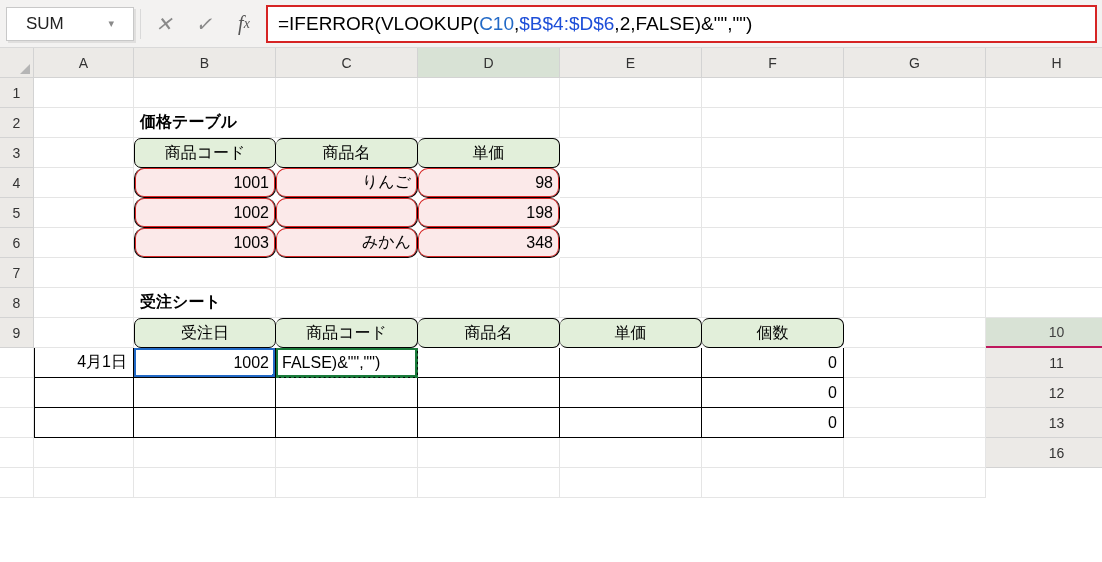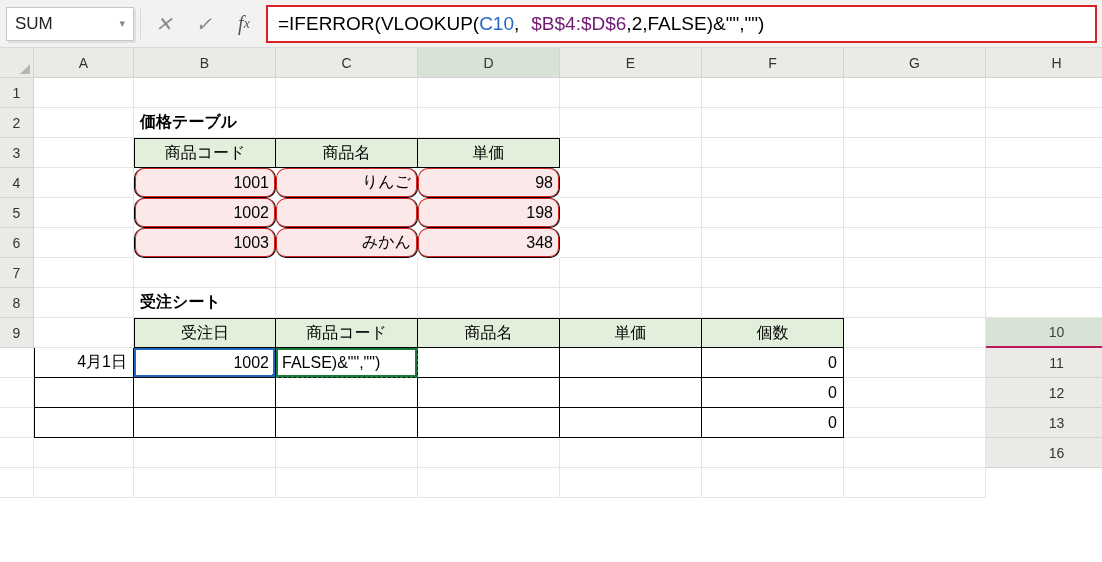--- a/index.html
+++ b/index.html
@@ -23,21 +23,21 @@
   }
   .name-box {
     width: 128px;
     height: 34px;
     border: 1px solid #c8c8c8;
     background: #fff;
     box-shadow: 2px 2px 0 rgba(0,0,0,.08);
     display: flex;
     align-items: center;
     justify-content: space-between;
-    padding: 0 8px;
+    padding: 0 19px;
     font-size: 17px;
   }
   .name-box .caret {
     font-size: 11px;
     color: #8a8a8a;
   }
   .fb-sep {
     width: 1px;
     height: 30px;
     background: #d9d9d9;
@@ -60,21 +60,21 @@
     outline: 1px solid #d62424;
     background: #fff;
     padding: 16px 10px;
     font-size: 19px;
     display: flex;
     align-items: center;
     white-space: nowrap;
   }
   .f-black { color: #000; }
   .f-blue { color: #2269c6; }
-  .f-red  { color: #701a75; margin-left: 12px; }
+  .f-red  { color: #1d4ed8; }
 
   .sheet {
     display: grid;
     grid-template-columns: 34px 100px 142px 142px 142px 142px 142px 142px 142px;
     grid-auto-rows: 30px;
     background: #fff;
   }
   .col-header, .row-header, .corner {
     background: #eceae7;
     border-right: 1px solid #d3d3d3;
@@ -105,21 +105,21 @@
     display: flex;
     align-items: center;
     padding: 0 6px;
     overflow: hidden;
     white-space: nowrap;
     font-size: 16px;
     color: #000;
     background: #fff;
   }
   .cell.right { justify-content: flex-end; }
-  .cell.center { justify-content: center; }
+  .cell.center { justify-content: center; border-radius: 7px; }
   .cell.bold { font-weight: bold; }
   .tbl-border-l { border-left: 1px solid #000 !important; }
   .tbl-border-r { border-right: 1px solid #000 !important; }
   .tbl-border-t { border-top: 1px solid #000 !important; }
   .tbl-border-b { border-bottom: 1px solid #000 !important; }
 
   .hdr-green { background: #e2efda; }
   .range-red {
     box-shadow: inset 0 0 0 1px #d62424;
     background: #fbe9e9;

